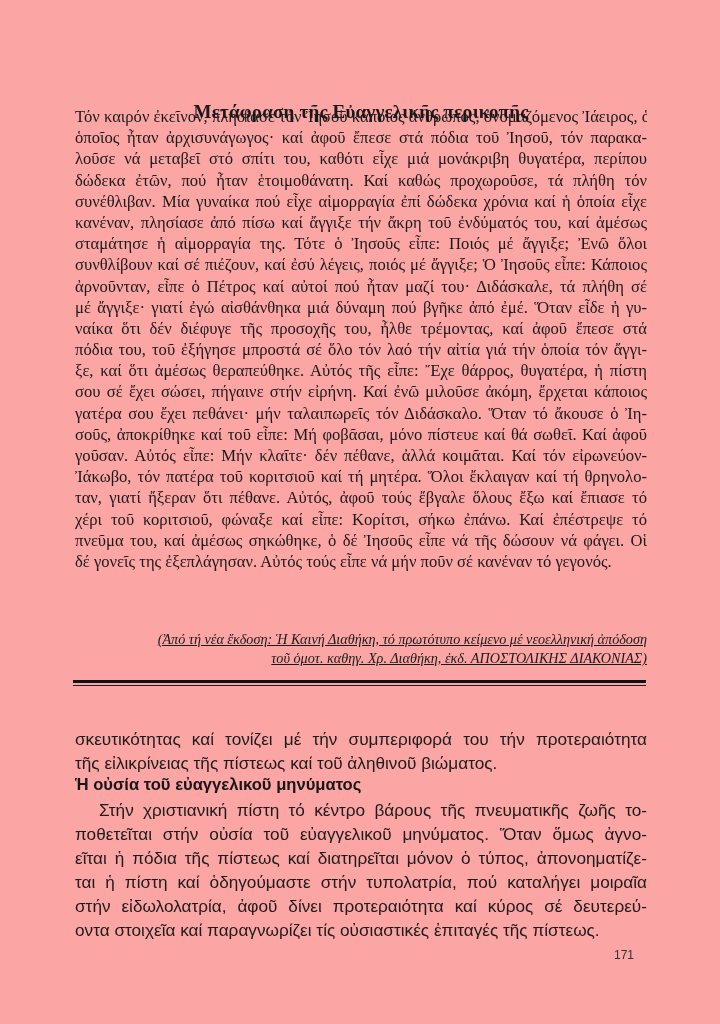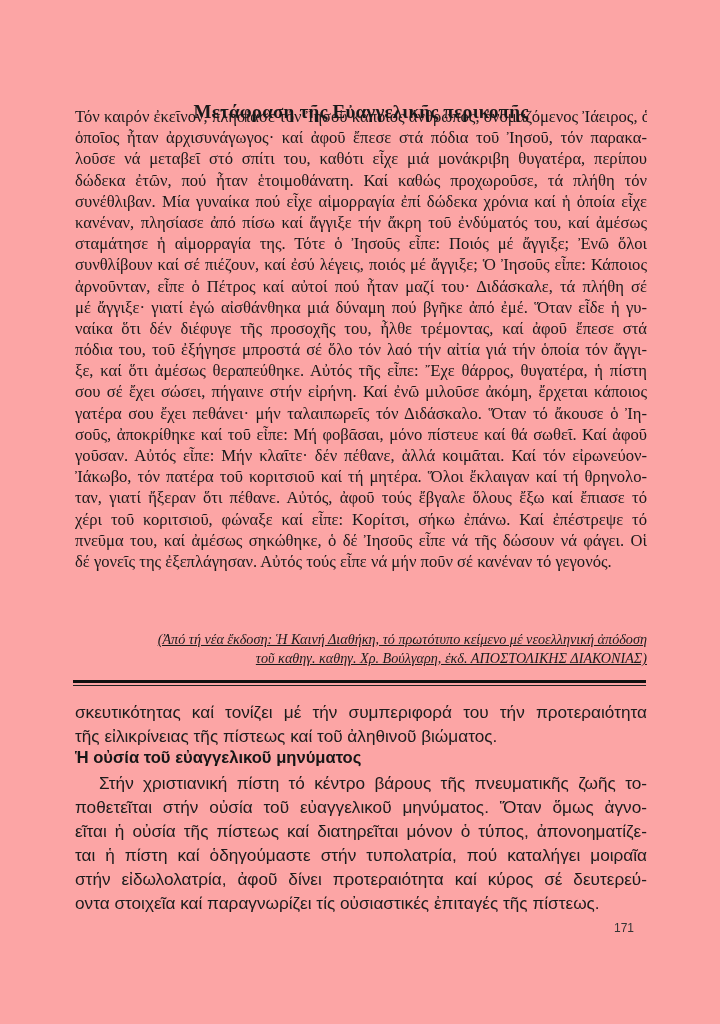--- a/index.html
+++ b/index.html
@@ -18,20 +18,21 @@
     position: absolute;
     left: 0; top: 0;
     width: 720px; height: 1024px;
     background: #fca5a5;
   }
   .serif {
     font-family: "Liberation Serif", "DejaVu Serif", serif;
   }
   .sans {
     font-family: "Liberation Sans", "DejaVu Sans", sans-serif;
+    margin-top: 27px;
   }
   .section-title {
     position: absolute;
     left: 75px;
     width: 572px;
     top: 84px;
     text-align: center;
     font-weight: bold;
     font-size: 19px;
     line-height: 24px;
@@ -153,40 +154,40 @@
     <span class="gospel-line">γοῦσαν. Αὐτός εἶπε: Μήν κλαῖτε· δέν πέθανε, ἀλλά κοιμᾶται. Καί τόν εἰρωνεύον-</span>
     <span class="gospel-line">Ἰάκωβο, τόν πατέρα τοῦ κοριτσιοῦ καί τή μητέρα. Ὅλοι ἔκλαιγαν καί τή θρηνολο-</span>
     <span class="gospel-line">ταν, γιατί ἤξεραν ὅτι πέθανε. Αὐτός, ἀφοῦ τούς ἔβγαλε ὅλους ἔξω καί ἔπιασε τό</span>
     <span class="gospel-line">χέρι τοῦ κοριτσιοῦ, φώναξε καί εἶπε: Κορίτσι, σήκω ἐπάνω. Καί ἐπέστρεψε τό</span>
     <span class="gospel-line">πνεῦμα του, καί ἀμέσως σηκώθηκε, ὁ δέ Ἰησοῦς εἶπε νά τῆς δώσουν νά φάγει. Οἱ</span>
     <span class="gospel-line last">δέ γονεῖς της ἐξεπλάγησαν. Αὐτός τούς εἶπε νά μήν ποῦν σέ κανέναν τό γεγονός.</span>
   </div>
 
   <div class="source-note serif">
     <span>(Ἀπό τή νέα ἔκδοση: Ἡ Καινή Διαθήκη, τό πρωτότυπο κείμενο μέ νεοελληνική ἀπόδοση</span>
-    <span>τοῦ καθηγ. καθηγ. Χρ. Βούλγαρη, ἐκδ. ΑΠΟΣΤΟΛΙΚΗΣ ΔΙΑΚΟΝΙΑΣ)</span>
+    <span>τοῦ ὁμοτ. καθηγ. Χρ. Διαθήκη, ἐκδ. ΑΠΟΣΤΟΛΙΚΗΣ ΔΙΑΚΟΝΙΑΣ)</span>
   </div>
 
   <div class="double-rule">
     <div class="thick"></div>
     <div class="gap"></div>
     <div class="thin"></div>
   </div>
 
   <div class="commentary sans">
     <span class="comm-line">σκευτικότητας καί τονίζει μέ τήν συμπεριφορά του τήν προτεραιότητα</span>
     <span class="comm-line last">τῆς εἰλικρίνειας τῆς πίστεως καί τοῦ ἀληθινοῦ βιώματος.</span>
   </div>
 
   <div class="comm-heading sans">Ἡ οὐσία τοῦ εὐαγγελικοῦ μηνύματος</div>
 
   <div class="comm-body sans">
     <span class="comm-line indent">Στήν χριστιανική πίστη τό κέντρο βάρους τῆς πνευματικῆς ζωῆς το-</span>
     <span class="comm-line">ποθετεῖται στήν οὐσία τοῦ εὐαγγελικοῦ μηνύματος. Ὅταν ὅμως ἀγνο-</span>
-    <span class="comm-line">εῖται ἡ οὐσία τῆς πίστεως καί διατηρεῖται μόνον ὁ τύπος, ἀπονοηματίζε-</span>
+    <span class="comm-line">εῖται ἡ πόδια τῆς πίστεως καί διατηρεῖται μόνον ὁ τύπος, ἀπονοηματίζε-</span>
     <span class="comm-line">ται ἡ πίστη καί ὁδηγούμαστε στήν τυπολατρία, πού καταλήγει μοιραῖα</span>
     <span class="comm-line">στήν εἰδωλολατρία, ἀφοῦ δίνει προτεραιότητα καί κύρος σέ δευτερεύ-</span>
     <span class="comm-line last">οντα στοιχεῖα καί παραγνωρίζει τίς οὐσιαστικές ἐπιταγές τῆς πίστεως.</span>
   </div>
 
   <div class="page-number sans">171</div>
 
 </div>
 
 </body></html>

